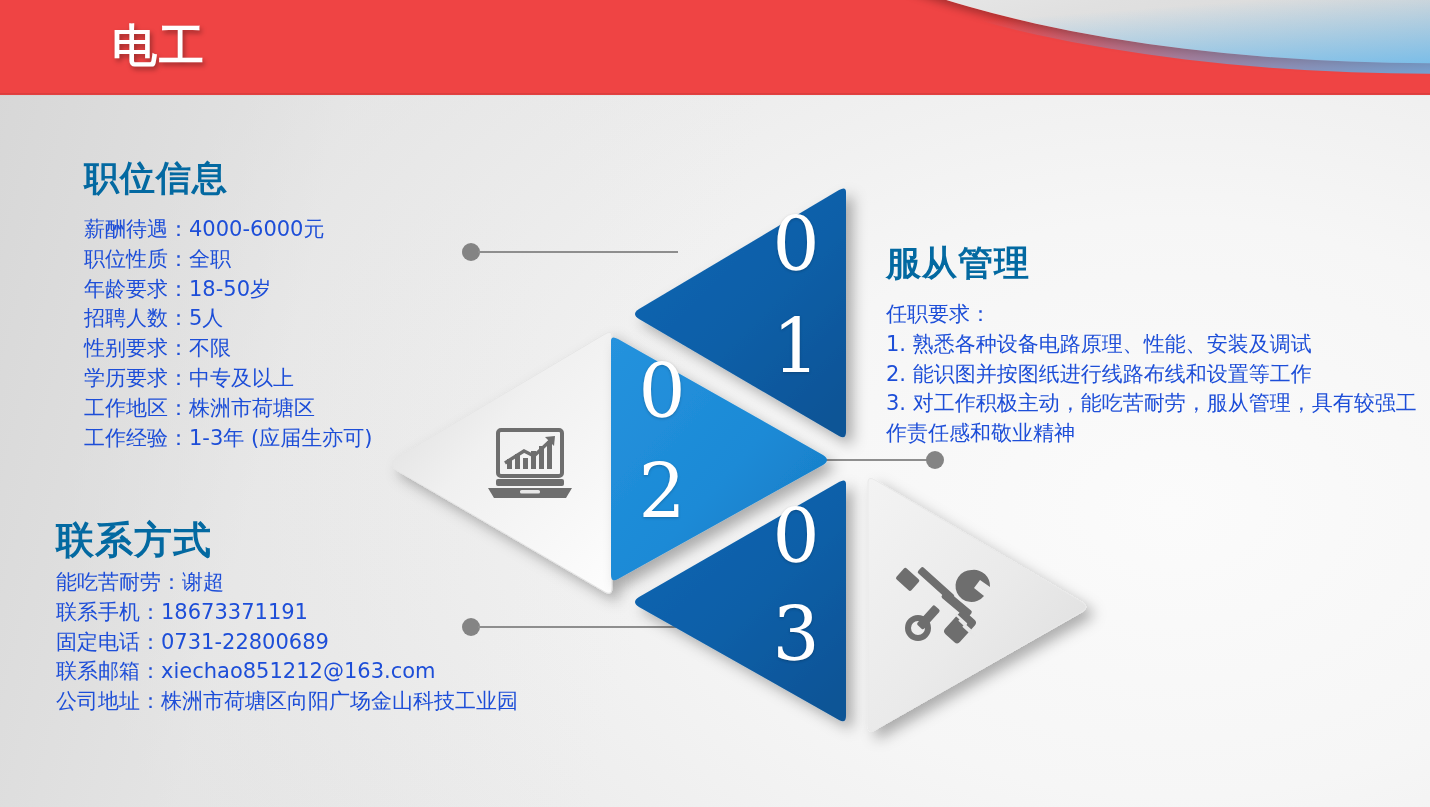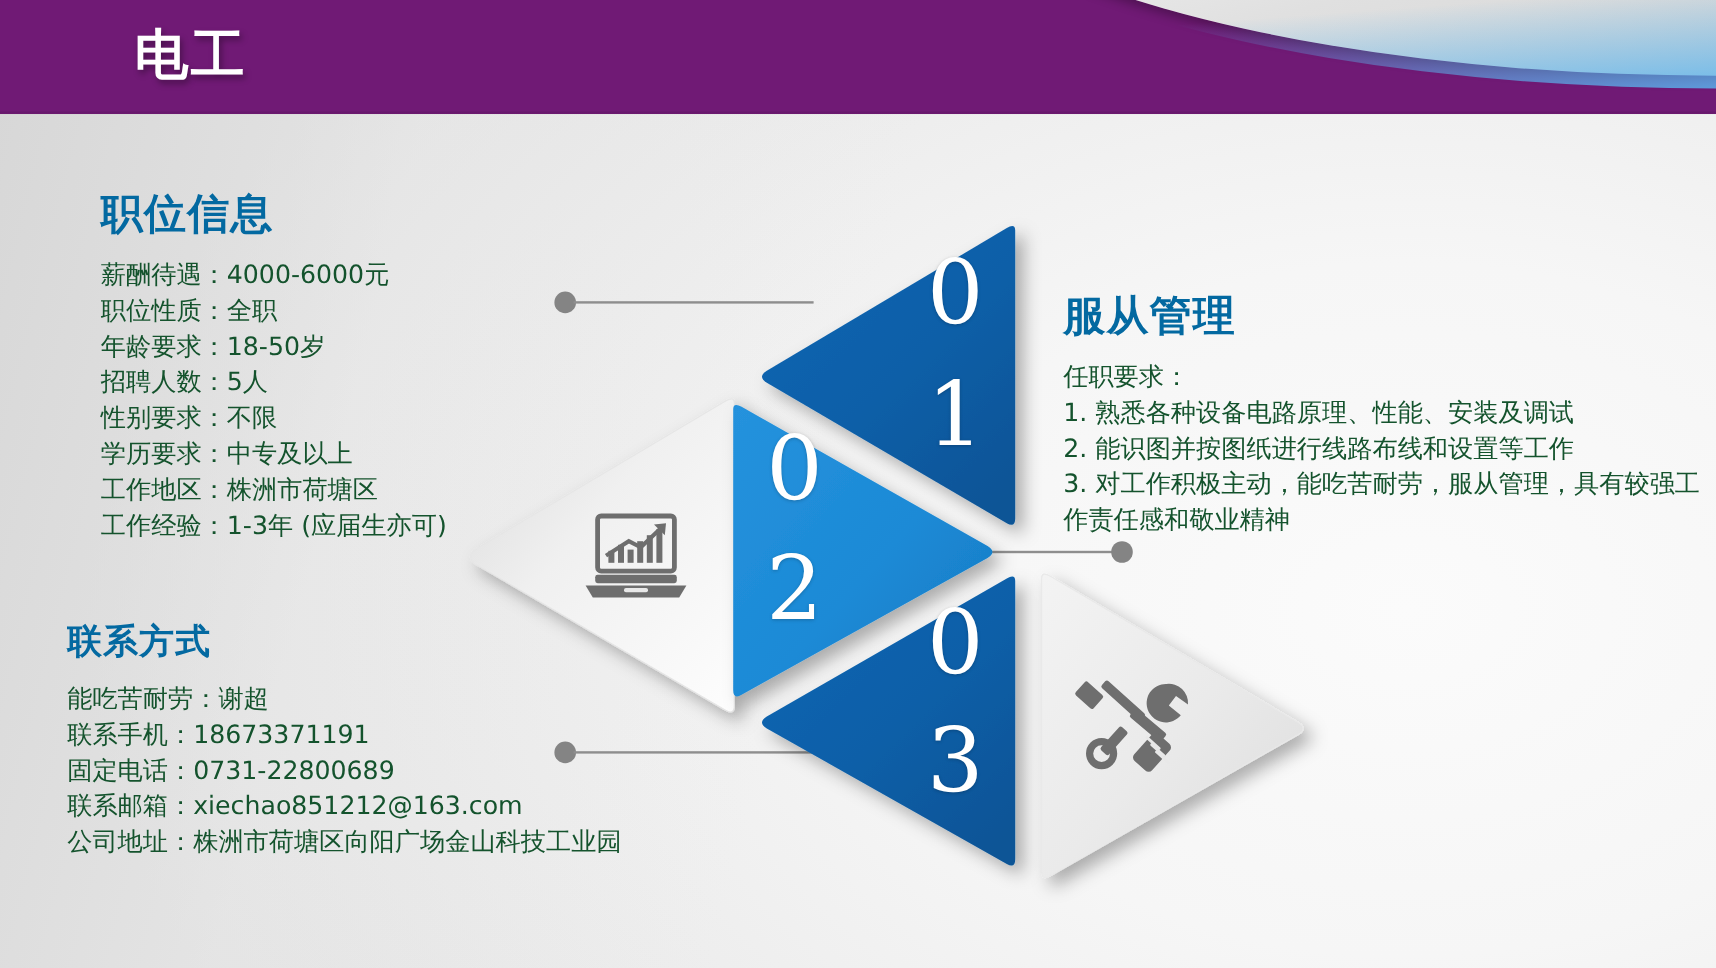--- a/index.html
+++ b/index.html
@@ -18,21 +18,21 @@
   }
   .bg-sheen{
     position:absolute;left:0;top:95px;width:1430px;height:712px;
     background:linear-gradient(104deg, rgba(205,205,205,.55) 0%, rgba(228,228,228,.25) 22%, rgba(255,255,255,0) 48%);
     pointer-events:none;
   }
 
   
   .header{
     position:absolute;left:0;top:0;width:1430px;height:95px;
-    background:#701a75;overflow:hidden;
+    background:#ef4444;overflow:hidden;
   }
   .header-title{
     position:absolute;left:112px;top:16px;
     font-size:45px;font-weight:bold;color:#ffffff;letter-spacing:2px;
     text-shadow:2px 3px 5px rgba(0,0,0,.35);
     font-family:"DejaVu Sans","Liberation Sans",sans-serif;
   }
   
   .swoosh{
     position:absolute;left:700px;top:-240px;width:900px;height:330px;
@@ -53,29 +53,29 @@
     background:linear-gradient(180deg,rgba(0,0,0,.10),rgba(0,0,0,0));
   }
 
   
   .sec-title{
     position:absolute;font-weight:bold;color:#0369a1;
     font-family:Liberation Mono, monospace;
     letter-spacing:1px;white-space:nowrap;
   }
   .sec-body{
-    position:absolute;color:#14532d;white-space:nowrap;
+    position:absolute;color:#1d4ed8;white-space:nowrap;
     font-family:"DejaVu Sans","Liberation Sans",sans-serif;
   }
   .sec-body div{line-height:1.42;}
 
   #job-info-title{left:84px;top:155px;font-size:35px;}
   #job-info-list{left:84px;top:215px;font-size:21px;}
 
-  #contact-title{left:56px;top:515px;font-size:29px;}
+  #contact-title{left:56px;top:515px;font-size:38px;}
   #contact-list{left:56px;top:568px;font-size:21px;}
 
   #job-desc-title{left:886px;top:240px;font-size:35px;}
   #job-desc-list{left:886px;top:300px;font-size:21px;white-space:normal;width:545px;}
   #job-desc-list div{white-space:normal;}
 
   
   .conn{position:absolute;height:2px;background:#8e8e8e;}
   .dot{position:absolute;width:18px;height:18px;border-radius:50%;background:#848484;}
 

